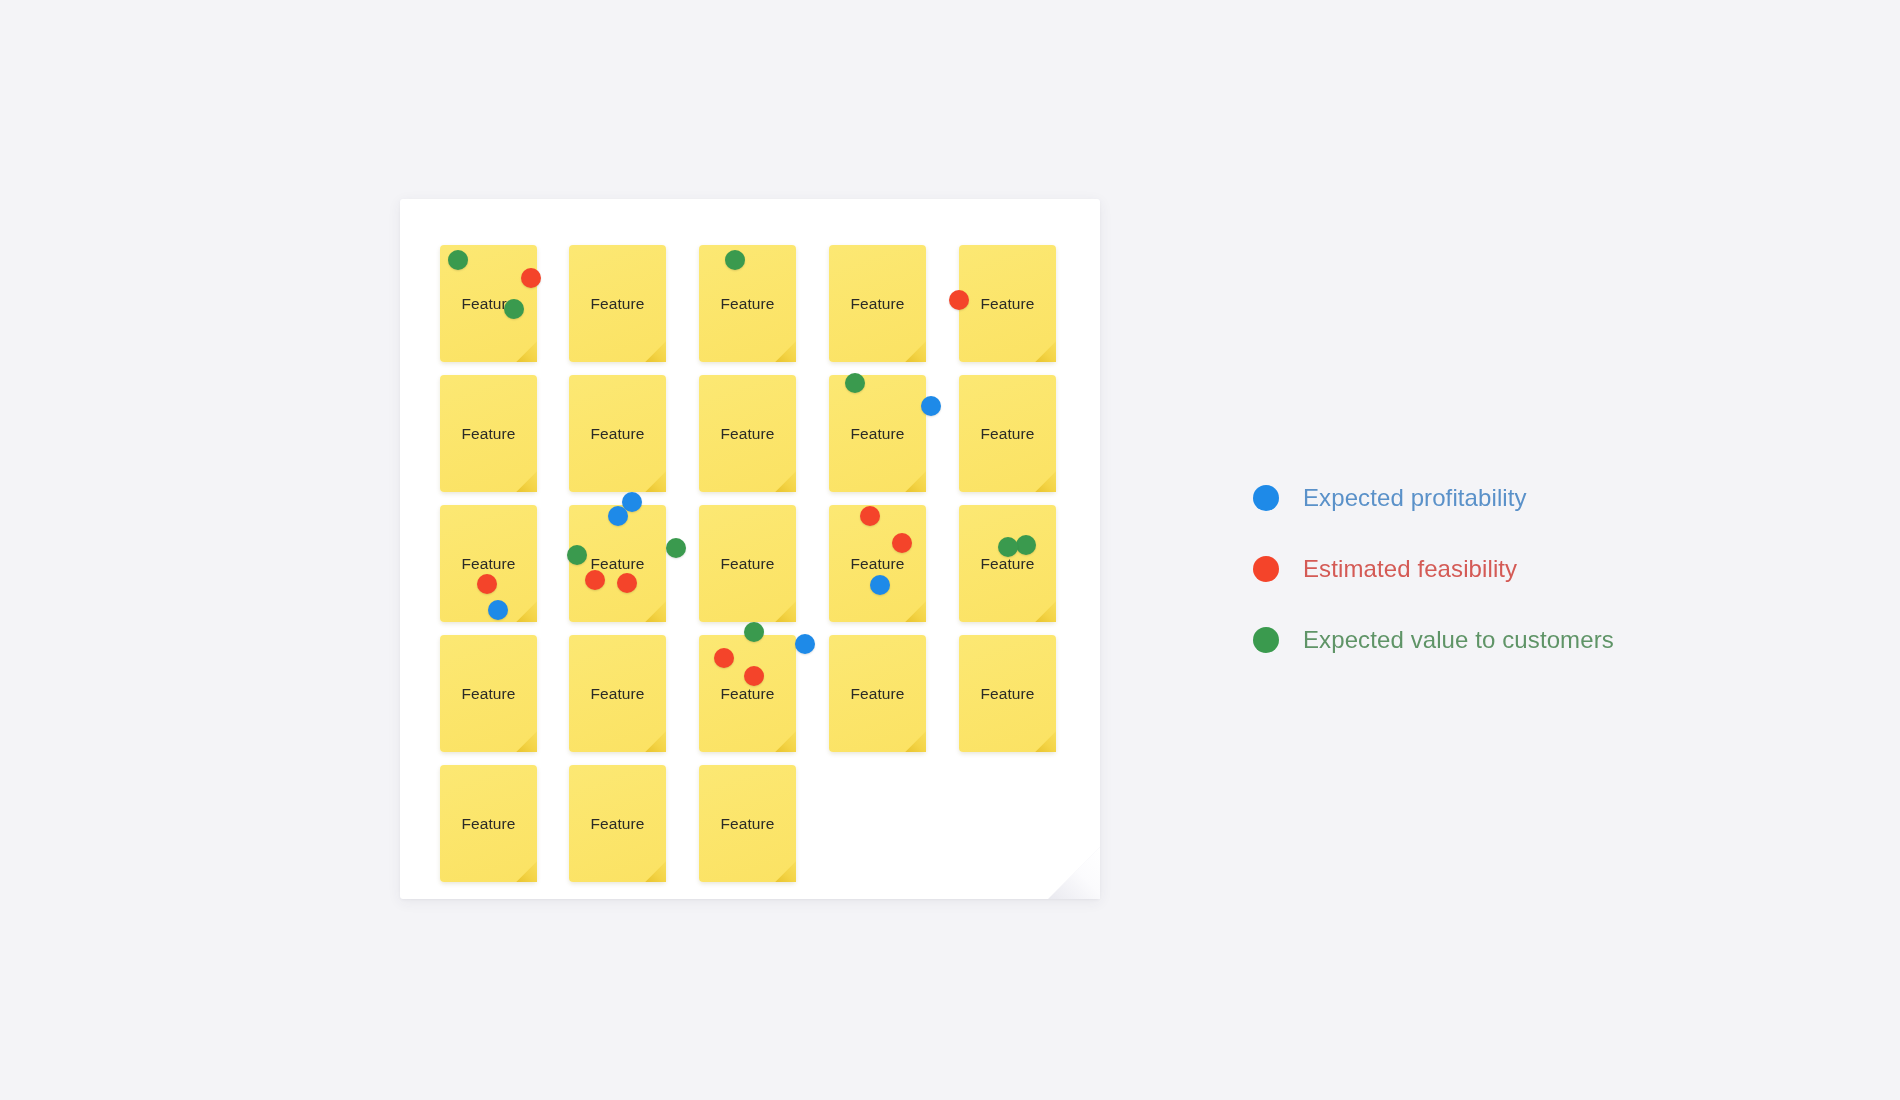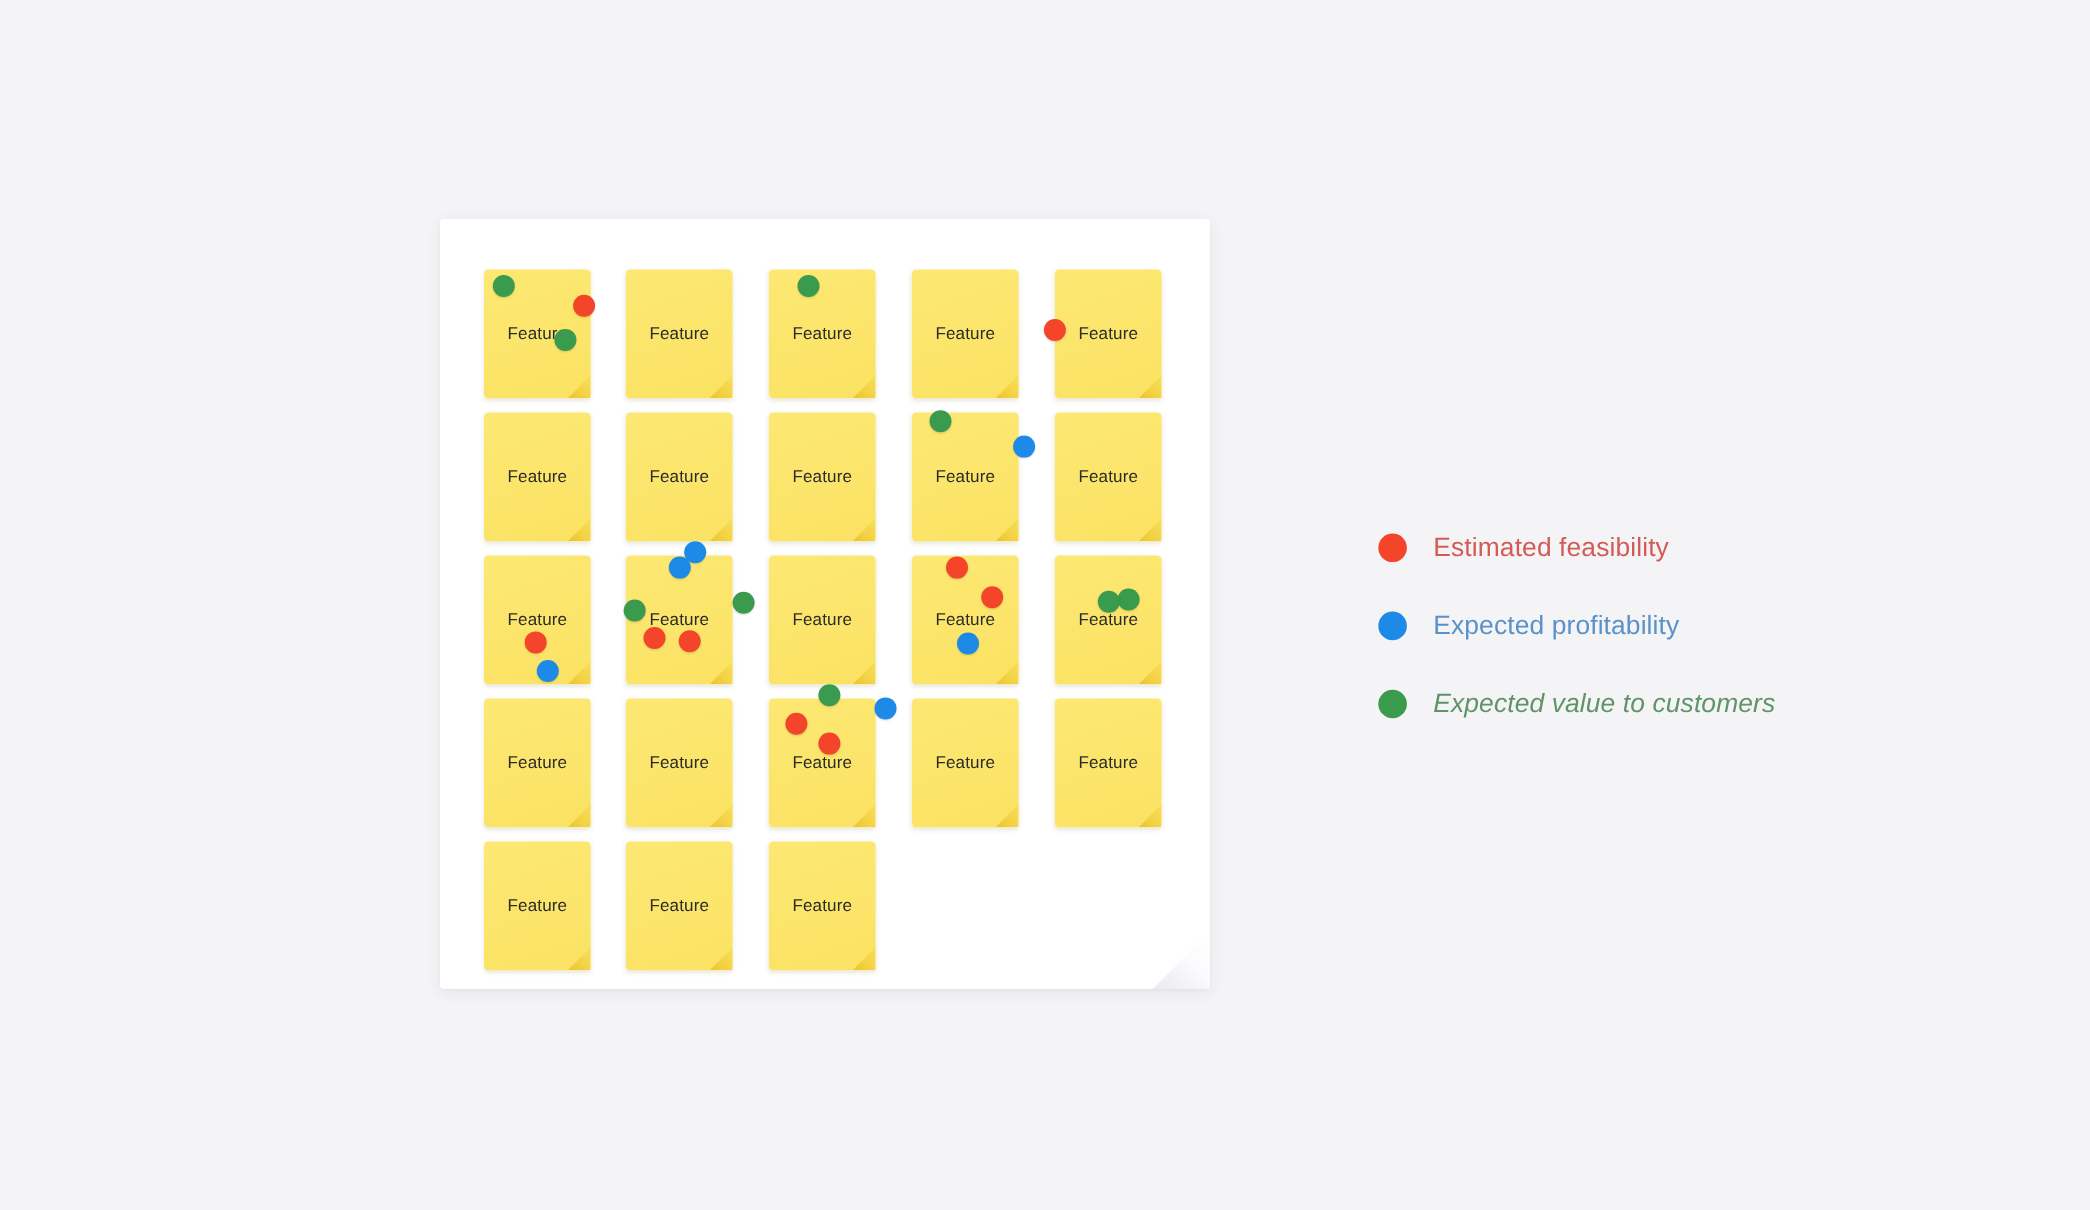--- a/index.html
+++ b/index.html
@@ -140,21 +140,21 @@
   .legend-swatch.green { background: #3a9a4e; }
   .legend-label {
     font-family: "Liberation Sans", sans-serif;
     font-size: 24px;
     line-height: 1;
     letter-spacing: 0.1px;
     white-space: nowrap;
   }
   .legend-label.red   { color: #d45a55; }
   .legend-label.blue  { color: #5a91c9; }
-  .legend-label.green { color: #5f9467; font-style: italic; }
+  .legend-label.green { color: #5f9467; }
 </style>
 </head>
 <body>
 
 <div id="board-card">
   <div id="board-card-fold"></div>
 </div>
 
 <div id="notes-layer">
     <div class="note" style="left: 440px; top: 245px;">
@@ -273,24 +273,24 @@
     <span class="dot blue" style="left: 870px; top: 575px;"></span>
     <span class="dot green" style="left: 998px; top: 537px;"></span>
     <span class="dot green" style="left: 744px; top: 622px;"></span>
     <span class="dot blue" style="left: 795px; top: 634px;"></span>
     <span class="dot red" style="left: 714px; top: 648px;"></span>
     <span class="dot red" style="left: 744px; top: 666px;"></span>
   </div>
 
 <div id="legend">
   <div class="legend-item">
+    <span class="legend-swatch blue"></span>
+    <span class="legend-label blue">Expected profitability</span>
+  </div>
+  <div class="legend-item">
     <span class="legend-swatch red"></span>
     <span class="legend-label red">Estimated feasibility</span>
-  </div>
-  <div class="legend-item">
-    <span class="legend-swatch blue"></span>
-    <span class="legend-label blue">Expected profitability</span>
   </div>
   <div class="legend-item">
     <span class="legend-swatch green"></span>
     <span class="legend-label green">Expected value to customers</span>
   </div>
 </div>
 
 </body></html>

